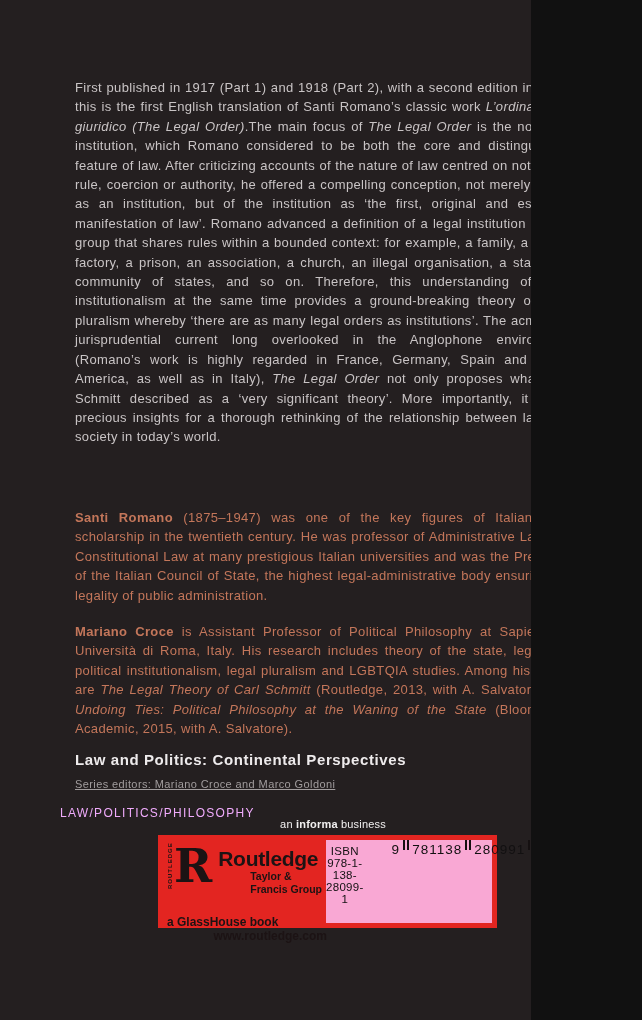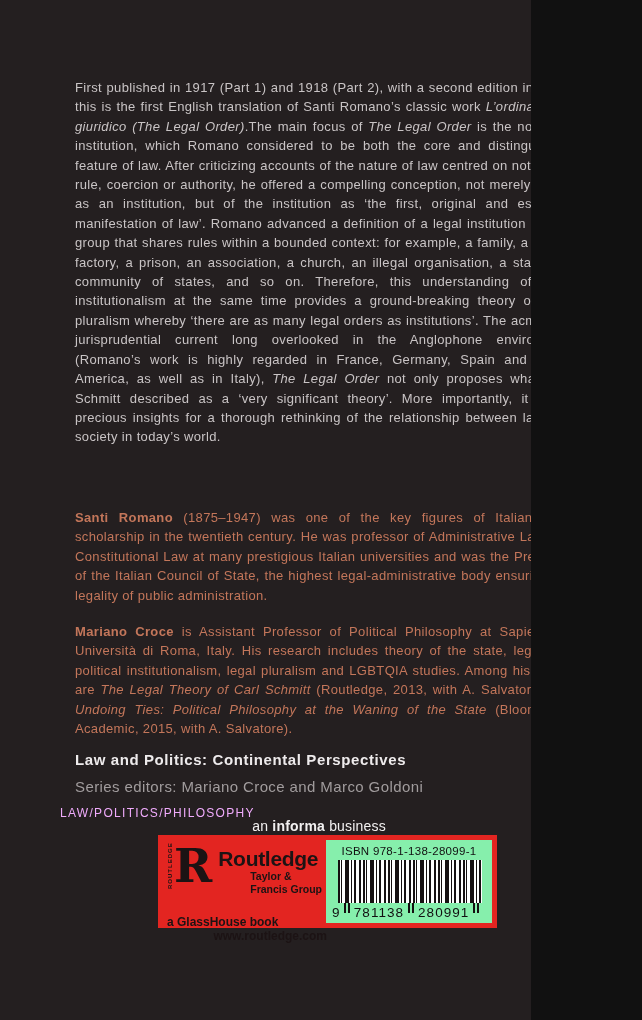--- a/index.html
+++ b/index.html
@@ -33,30 +33,30 @@
   .bio-1{top:508px;}
   .bio-2{top:622px;}
   .series-title{
     position:absolute;left:75px;top:751px;
     color:var(--white-text);
     font-size:15px;font-weight:bold;letter-spacing:.6px;
   }
   .series-editors{
     position:absolute;left:75px;top:778px;
     color:var(--muted);
-    font-size:15px;letter-spacing:.4px;
+    font-size:11px;letter-spacing:.4px;text-decoration:underline;
   }
   .category-line{
     position:absolute;left:60px;top:806px;
     color:#f0abfc;
     font-size:12px;letter-spacing:1.3px;
   }
   .informa{
     position:absolute;right:145px;top:818px;
-    color:#f2f0f0;font-size:14px;letter-spacing:.2px;
+    color:#f2f0f0;font-size:11px;letter-spacing:.2px;
   }
   .informa b{font-weight:bold;}
   
   .pub-box{
     position:absolute;left:158px;top:835px;
     width:339px;height:93px;
     background:var(--red);
   }
   .logo-area{
     position:absolute;left:9px;top:10px;width:160px;color:var(--ink);
@@ -73,22 +73,22 @@
     margin:0 6px 0 1px;
   }
   .logo-names{padding-top:3px;}
   .logo-name{font-size:21px;font-weight:bold;line-height:22px;letter-spacing:-.3px;}
   .logo-group{font-size:10.5px;font-weight:bold;line-height:13px;margin-left:32px;}
   .logo-imprint{font-size:12px;font-weight:bold;line-height:14px;margin-top:19px;}
   .logo-site{font-size:12px;font-weight:bold;line-height:14px;text-align:right;}
   
   .isbn-box{
     position:absolute;top:5px;right:5px;bottom:5px;width:166px;
-    background:#86efac;color:#121011;
-    display:flex;flex-direction:column;
+    background:#f9a8d4;color:#121011;
+    display:flex;flex-direction:row;
   }
   .isbn-label{
     font-size:11.5px;letter-spacing:.3px;text-align:center;
     padding-top:5px;font-weight:normal;
   }
   .bars{
     height:43px;margin:3px 10px 0 12px;
     background:repeating-linear-gradient(to right,
       #151011 0 2px,#fff 2px 3px,
       #151011 3px 4px,#fff 4px 7px,

